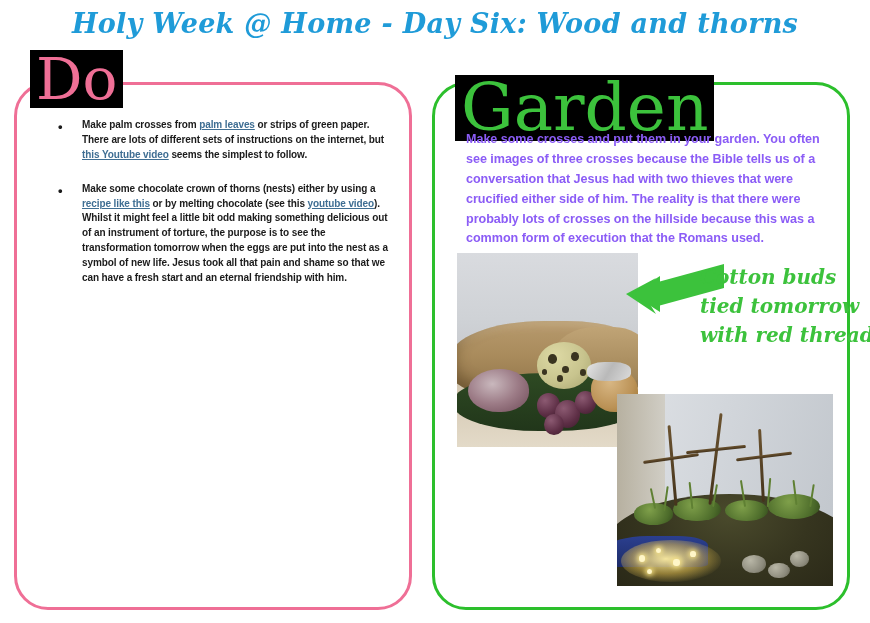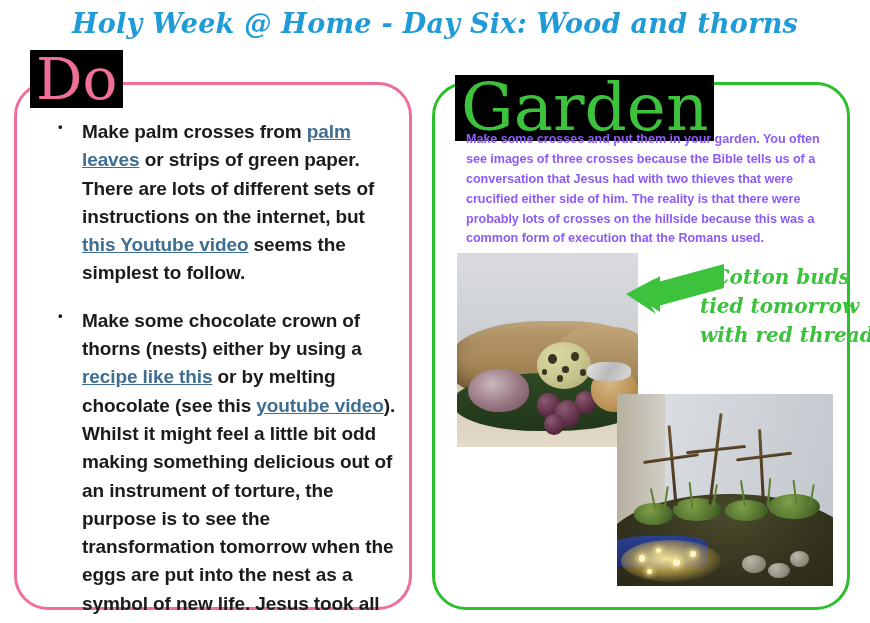--- a/index.html
+++ b/index.html
@@ -77,21 +77,21 @@
     left: 36px; top: 118px;
     width: 360px;
     margin: 0;
     padding: 0 0 0 22px;
     list-style: none;
   }
   .do-list li {
     position: relative;
     margin: 0 0 19px 0;
     padding-left: 24px;
-    font-size: 19px;
+    font-size: 10px;
     font-weight: bold;
     line-height: 1.49;
     color: #1b1b1b;
     letter-spacing: -0.1px;
   }
   .do-list li::before {
     content: "\2022";
     position: absolute;
     left: 0; top: -1px;
     font-size: 13px;
@@ -270,21 +270,21 @@
     position: absolute;
     left: 598px; top: 262px;
     width: 126px; height: 60px;
   }
 
   
   .note-green {
     position: absolute;
     left: 700px; top: 263px;
     width: 150px;
-    text-align: right;
+    text-align: left;
     font-family: "DejaVu Serif", "Liberation Serif", serif;
     font-style: italic;
     font-weight: bold;
     font-size: 20px;
     line-height: 1.45;
     color: #3cc23c;
   }
   .note-green div { white-space: nowrap; }
 </style>
 </head>

